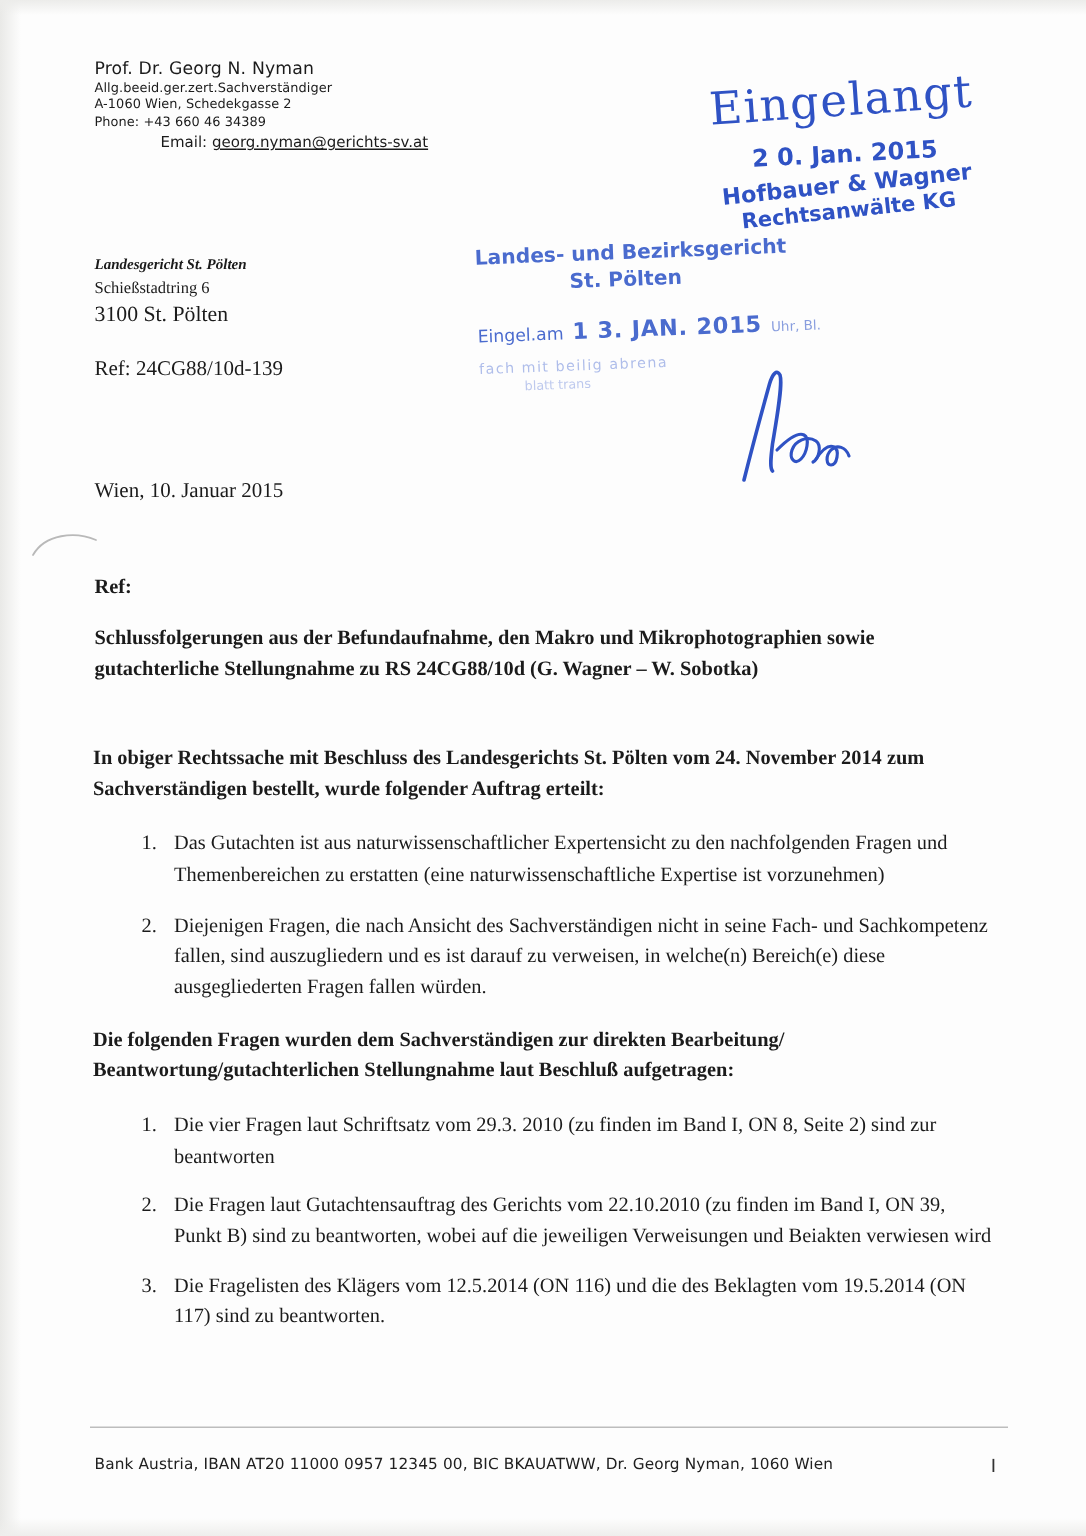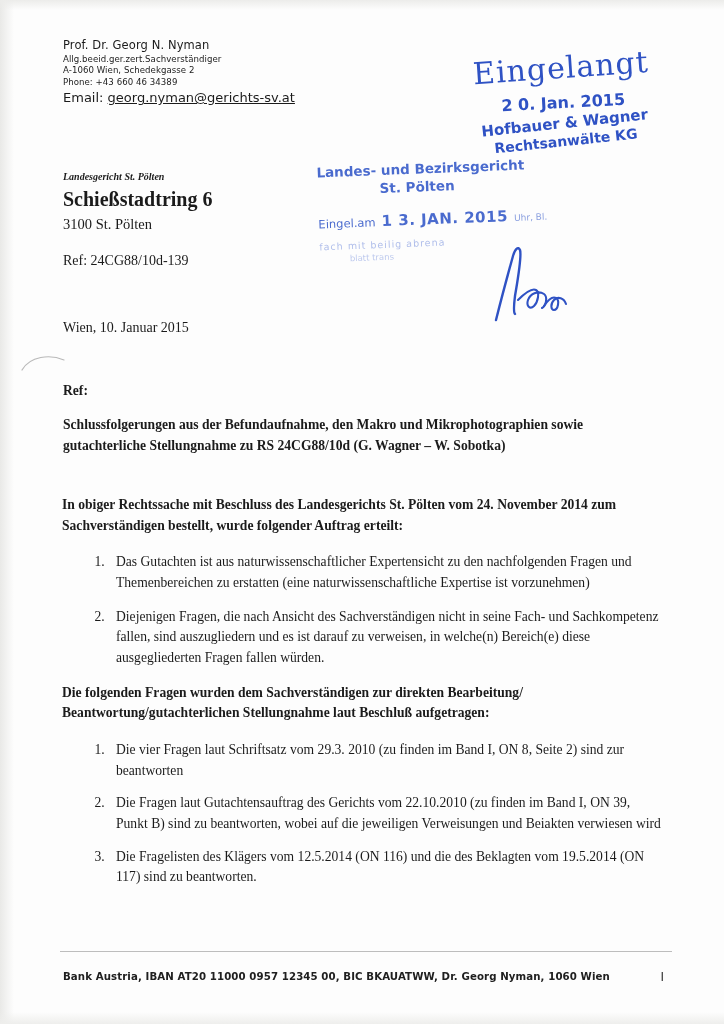--- a/index.html
+++ b/index.html
@@ -49,43 +49,44 @@
   .sender .name {
     font-size: 11.5px;
     font-weight: normal;
     letter-spacing: .1px;
   }
   .sender .line {
     font-size: 8.6px;
     letter-spacing: .05px;
   }
   .sender .email-line {
-    font-size: 13px;
+    font-size: 10px;
     margin-top: 1px;
+    margin-left: 44px;
   }
   .sender .email {
     text-decoration: underline;
   }
 
   
   .recipient {
     position: absolute;
     left: 63px;
     top: 170px;
     width: 280px;
     line-height: 1.45;
   }
   .recipient .court {
     font-size: 10px;
     font-weight: bold;
     font-style: italic;
   }
   .recipient .street {
-    font-size: 20px;
-    font-weight: bold;
+    font-size: 11px;
+    font-weight: normal;
   }
   .recipient .city {
     font-size: 14.5px;
     font-weight: normal;
   }
   .recipient .ref {
     font-size: 14px;
     margin-top: 16px;
   }
 
@@ -138,21 +139,20 @@
   
   .footer {
     position: absolute;
     left: 63px;
     bottom: 42px;
     width: 600px;
     font-family: "DejaVu Sans", sans-serif;
     font-size: 10.2px;
     letter-spacing: .1px;
     color: #202020;
-    font-weight: bold;
   }
   .footer-rule {
     position: absolute;
     left: 60px;
     right: 52px;
     bottom: 72px;
     border-top: 1px solid #bdbdbd;
   }
   .page-num {
     position: absolute;

